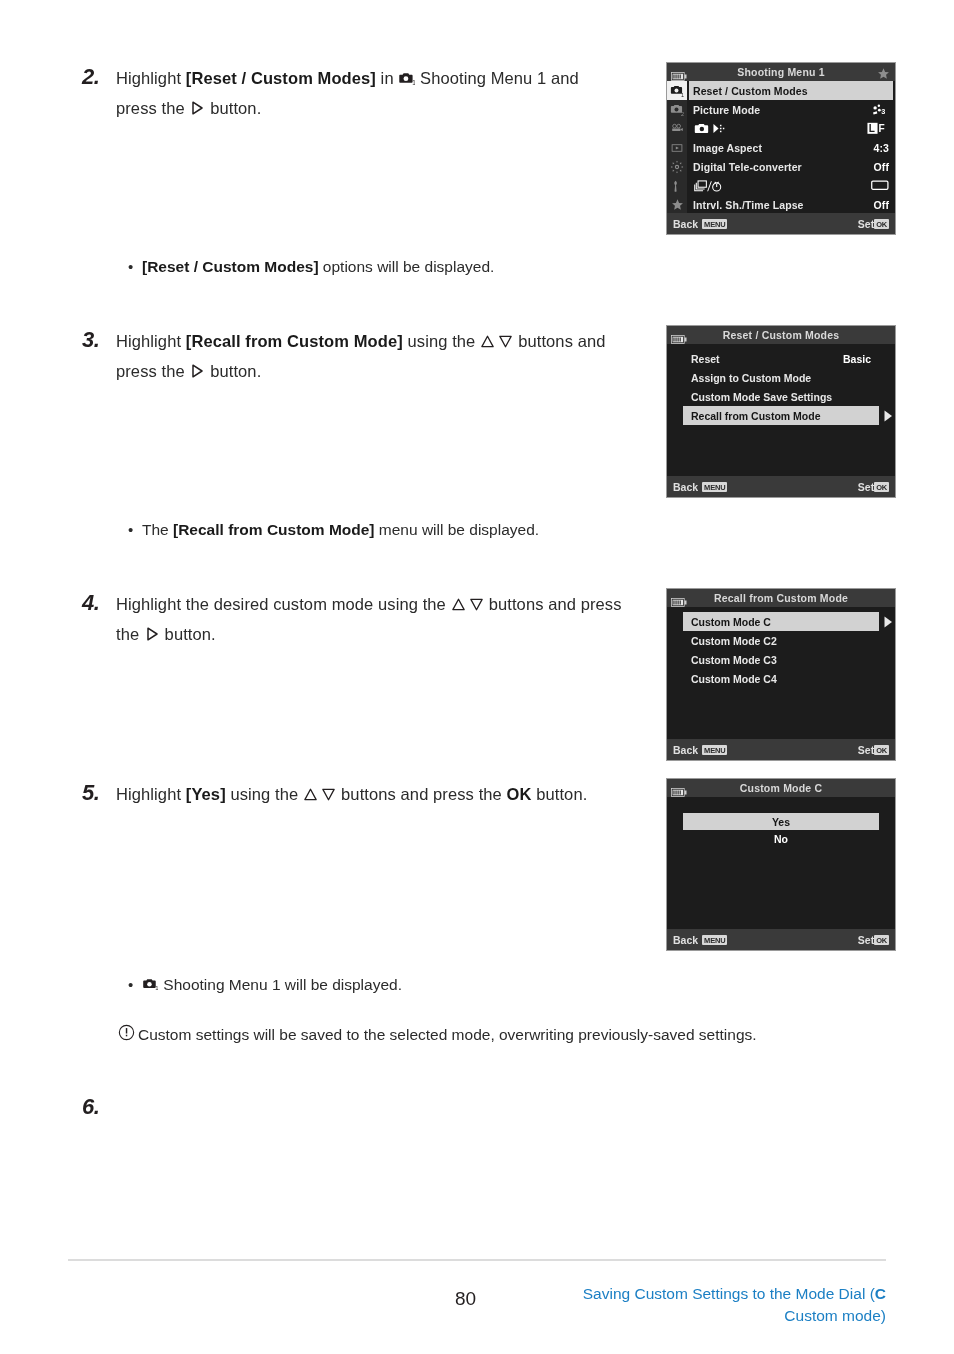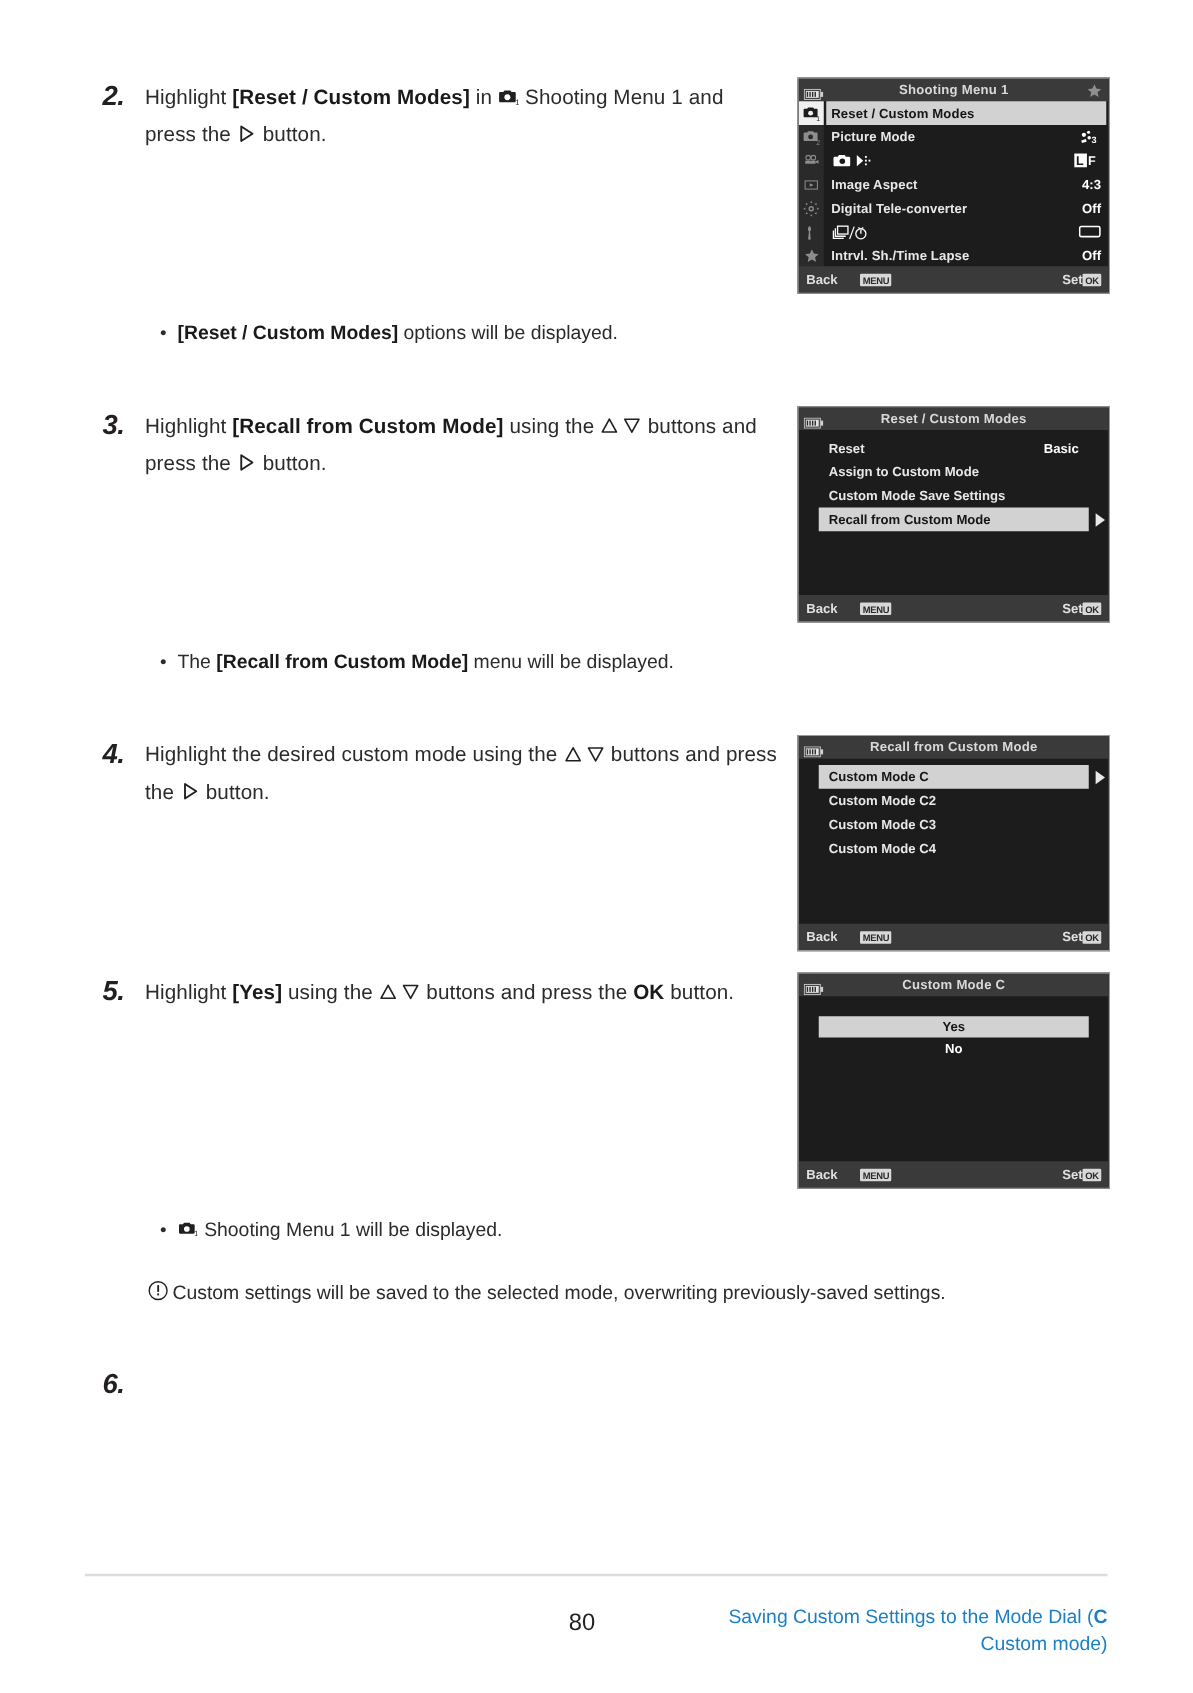--- a/index.html
+++ b/index.html
@@ -80,26 +80,27 @@
   .tri-right { width:16px; height:16px; }
   .tri-up    { width:15px; height:15px; }
   .tri-down  { width:15px; height:15px; }
   .cam-ico   { width:17px; height:17px; vertical-align:-3px; }
 
   
   
   
   .lcd {
     position: absolute;
-    width: 250px;
+    width: 230px;
     height: 173px;
     background: #1c1c1c;
     border: 1px solid #9a9a9a;
     font-family: "Liberation Sans", sans-serif;
     overflow: hidden;
+    margin-left: 28px;
   }
   .lcd-head {
     height: 18px;
     background: #3a3a3a;
     position: relative;
     display:flex;
     align-items:center;
     justify-content:center;
   }
   .lcd-title {
@@ -186,21 +187,21 @@
   }
   .dlg-btn.hl { background:#d2d2d2; color:#151515; }
 
   .lcd-foot {
     position:absolute; left:0; right:0; bottom:0;
     height:21px; background:#3a3a3a;
     display:flex; align-items:center;
     padding: 0 6px;
     font-size:10.5px; font-weight:bold; color:#e0e0e0;
   }
-  .lcd-foot .left  { display:flex; align-items:center; gap:18px; }
+  .lcd-foot .left  { display:flex; align-items:center; gap:4px; }
   .lcd-foot .right { margin-left:auto; display:flex; align-items:center; gap:0; }
   .key {
     display:inline-block;
     background:#d8d8d8; color:#2a2a2a;
     font-size:7.5px; font-weight:bold;
     padding: 1px 2px 0 2px;
     line-height: 9px;
     border-radius:1px;
     letter-spacing:-0.2px;
   }

